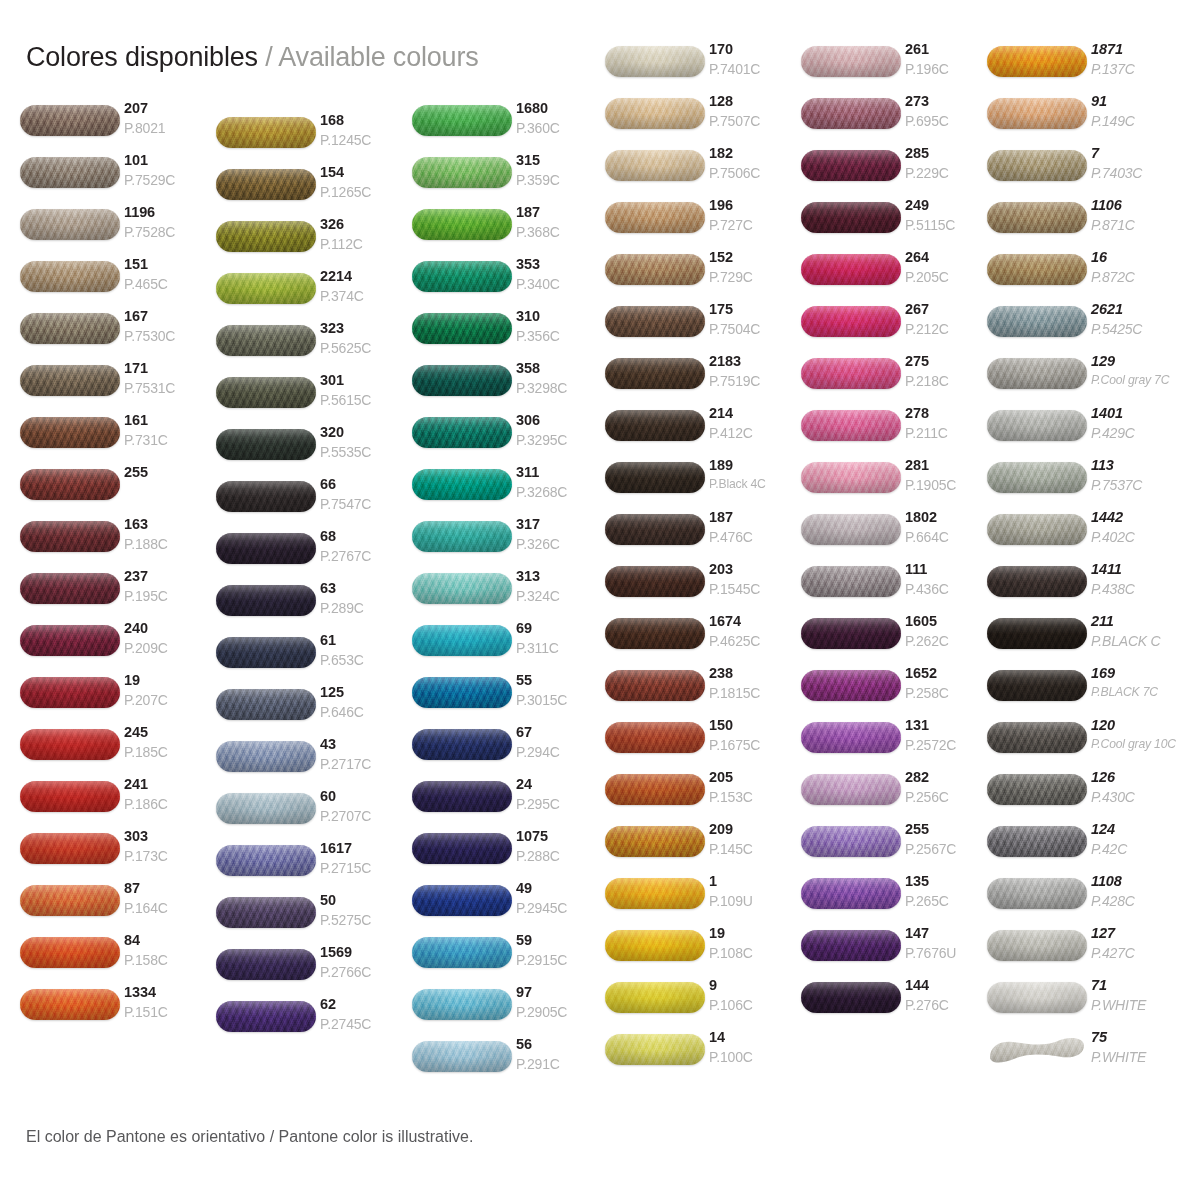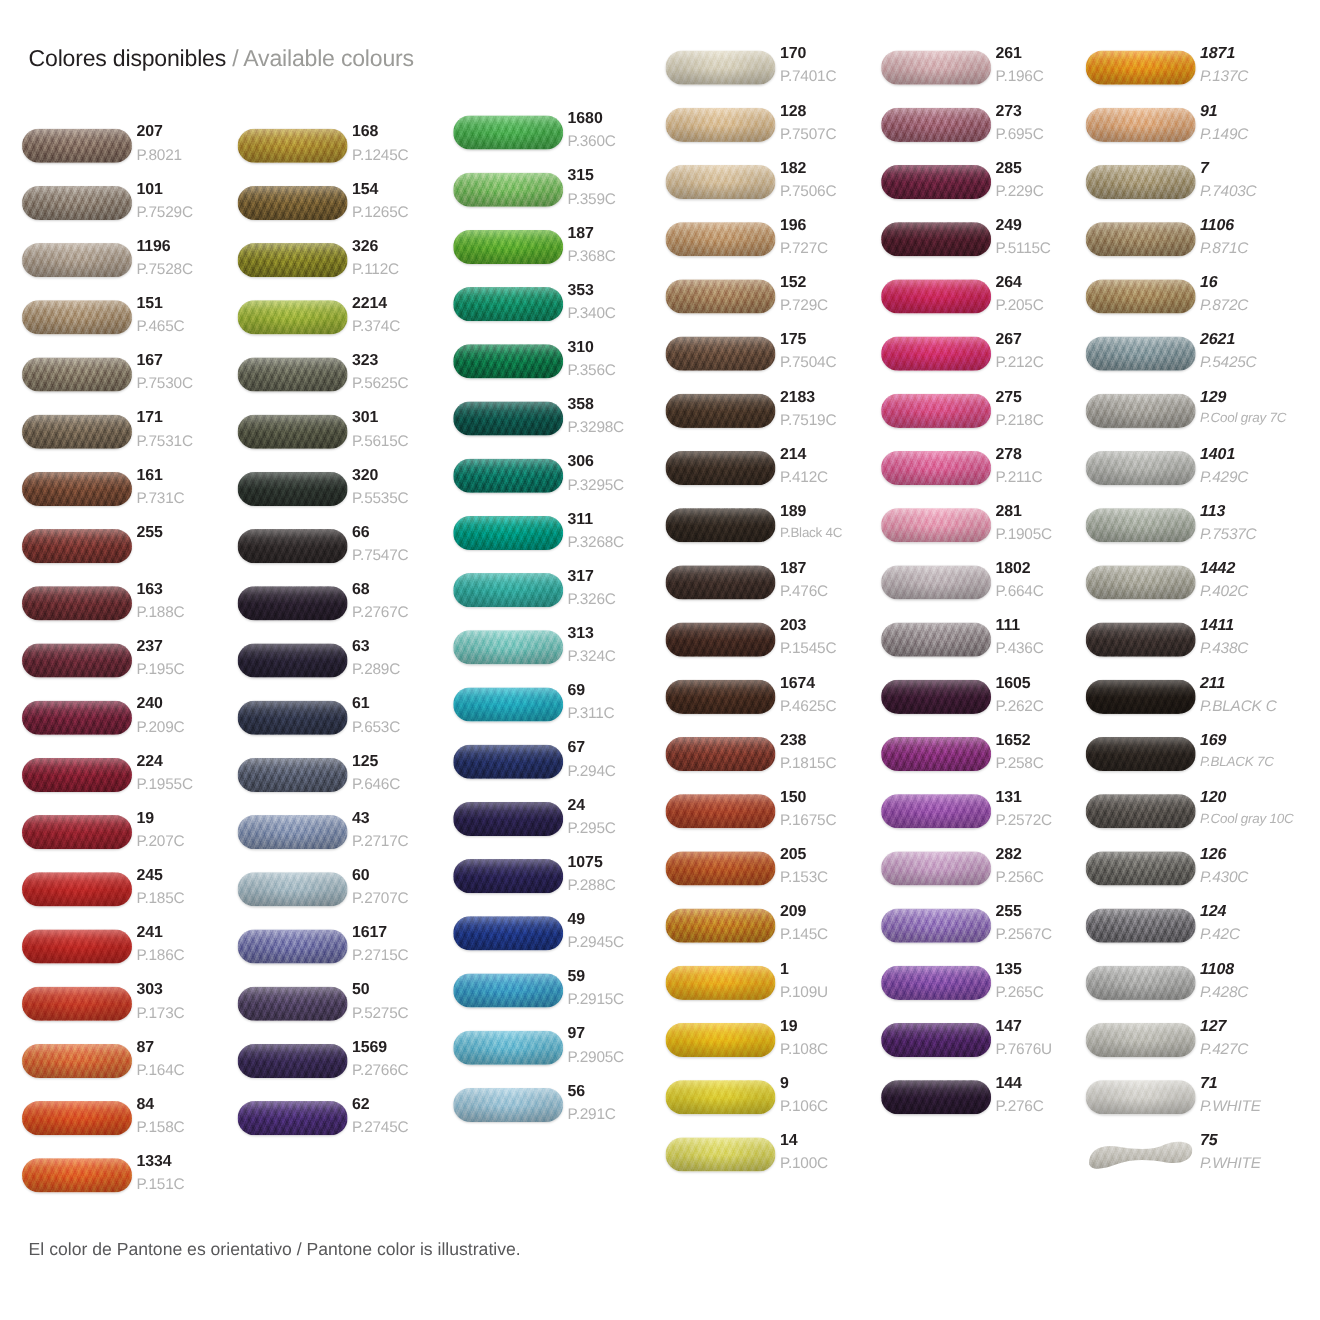--- a/index.html
+++ b/index.html
@@ -9,39 +9,39 @@
     font-family:"Liberation Sans","DejaVu Sans",sans-serif;
     overflow:hidden;
     position:relative;
   }
   .page{position:relative;width:1200px;height:1200px;}
 
   
   .header{
     position:absolute;
     left:26px; top:42px;
-    font-size:21px;
+    font-size:27px;
     letter-spacing:-0.2px;
     white-space:nowrap;
   }
   .header .es{color:#231f20;font-weight:400;}
   .header .sep{color:#9b9b98;font-weight:400;}
   .header .en{color:#9b9b98;font-weight:400;}
 
   
   .columns{
     position:absolute;
     left:0; top:0;
     width:1200px;height:1105px;
   }
   .col{
     position:absolute;
     width:196px;
   }
-  .col-0{left:20px;  top:112px;}
+  .col-0{left:20px;  top:100px;}
   .col-1{left:216px; top:100px;margin-top:12px;}
   .col-2{left:412px; top:100px;}
   .col-3{left:605px; top:41px;}
   .col-4{left:801px; top:41px;}
   .col-5{left:987px; top:41px;font-style:italic;}
 
   .swatch-row{
     position:relative;
     height:52px;
     display:flex;
@@ -296,33 +296,20 @@
             </div>
           </div>
           <div class="labels">
             <span class="code">240</span>
             <span class="pantone">P.209C</span>
           </div>
         </div>
         <div class="swatch-row">
           <div class="swatch-wrap">
             <div class="cord">
-              <div class="base" style="background: rgb(138, 32, 51);"></div>
-              <div class="knit"></div>
-              <div class="shade"></div>
-            </div>
-          </div>
-          <div class="labels">
-            <span class="code">224</span>
-            <span class="pantone">P.1955C</span>
-          </div>
-        </div>
-        <div class="swatch-row">
-          <div class="swatch-wrap">
-            <div class="cord">
               <div class="base" style="background: rgb(158, 36, 48);"></div>
               <div class="knit"></div>
               <div class="shade"></div>
             </div>
           </div>
           <div class="labels">
             <span class="code">19</span>
             <span class="pantone">P.207C</span>
           </div>
         </div>
@@ -776,20 +763,33 @@
           <div class="swatch-wrap">
             <div class="cord">
               <div class="base" style="background: rgb(34, 176, 198);"></div>
               <div class="knit"></div>
               <div class="shade"></div>
             </div>
           </div>
           <div class="labels">
             <span class="code">69</span>
             <span class="pantone">P.311C</span>
+          </div>
+        </div>
+        <div class="swatch-row">
+          <div class="swatch-wrap">
+            <div class="cord">
+              <div class="base" style="background: rgb(11, 115, 168);"></div>
+              <div class="knit"></div>
+              <div class="shade"></div>
+            </div>
+          </div>
+          <div class="labels">
+            <span class="code">55</span>
+            <span class="pantone">P.3015C</span>
           </div>
         </div>
         <div class="swatch-row">
           <div class="swatch-wrap">
             <div class="cord">
               <div class="base" style="background: rgb(38, 50, 104);"></div>
               <div class="knit"></div>
               <div class="shade"></div>
             </div>
           </div>

